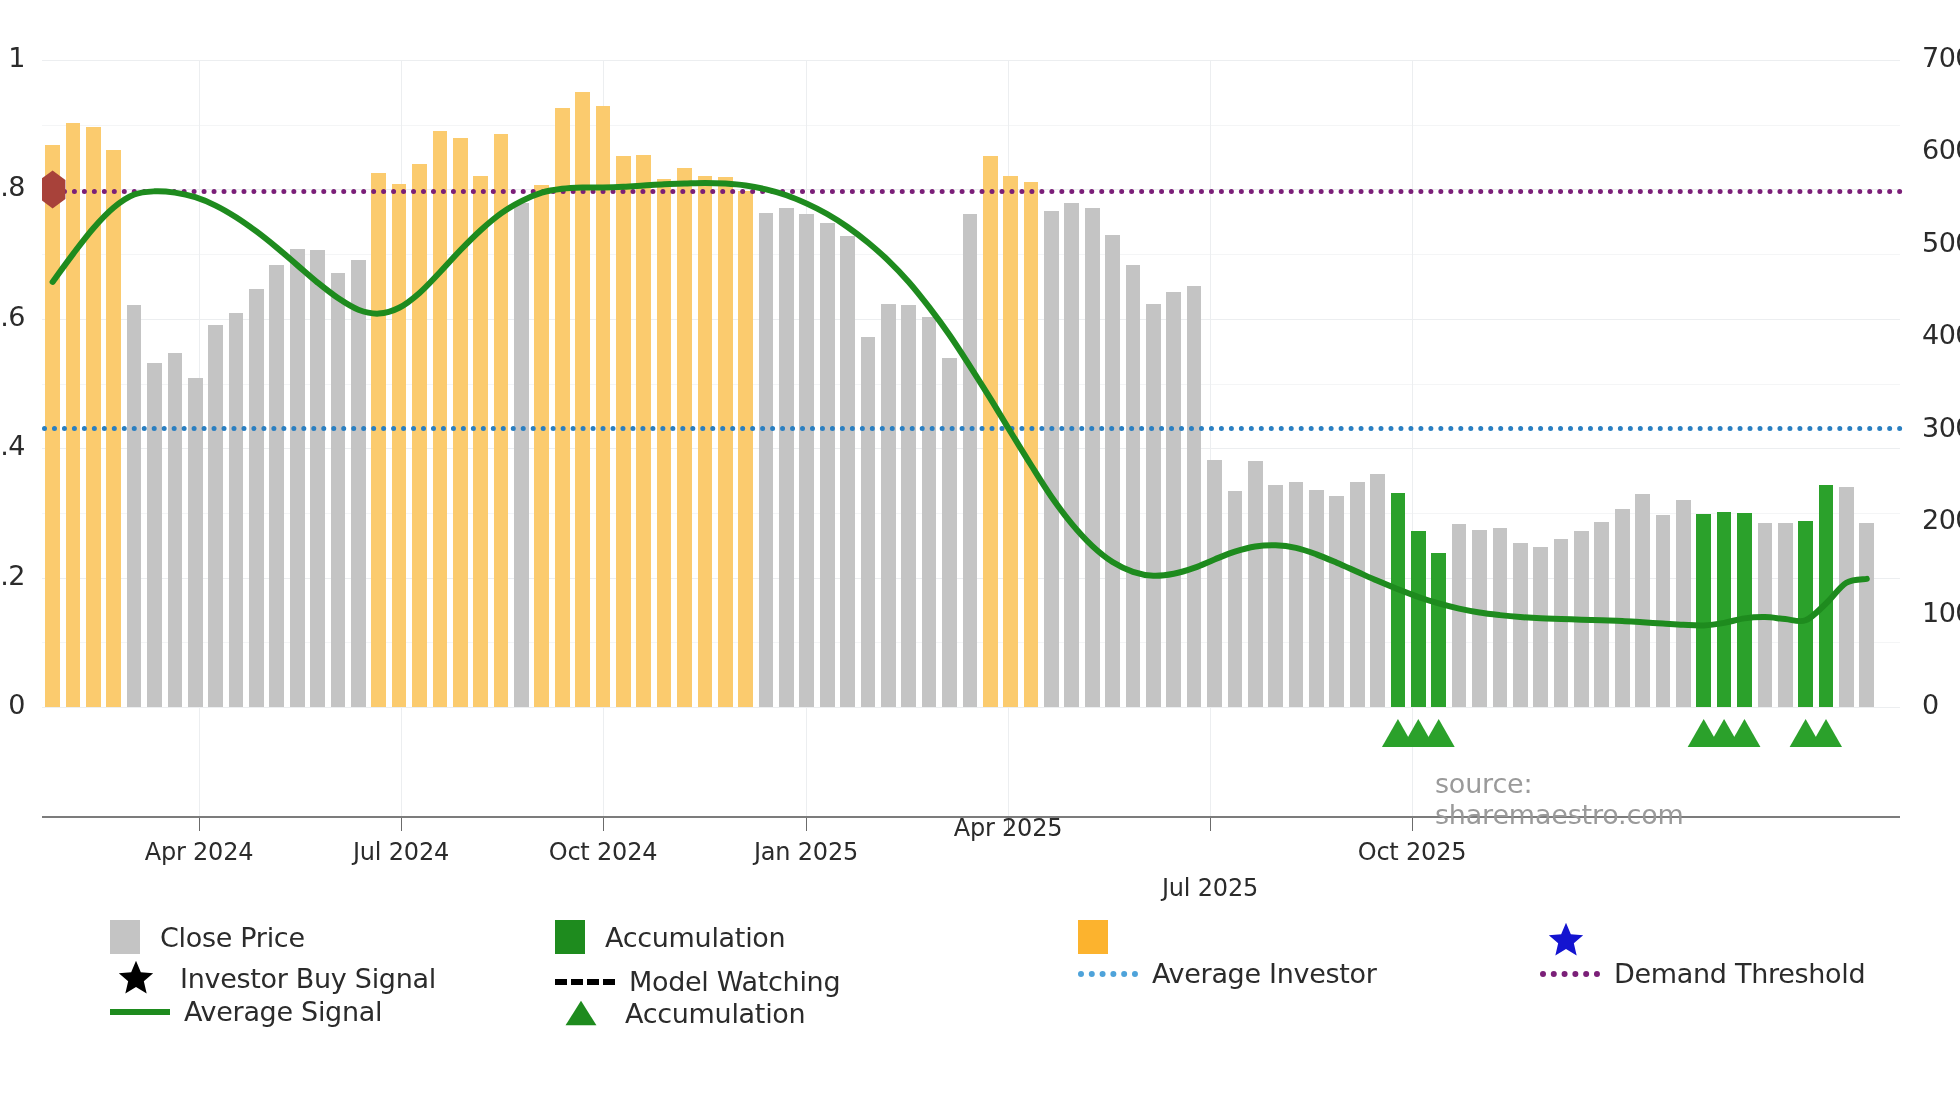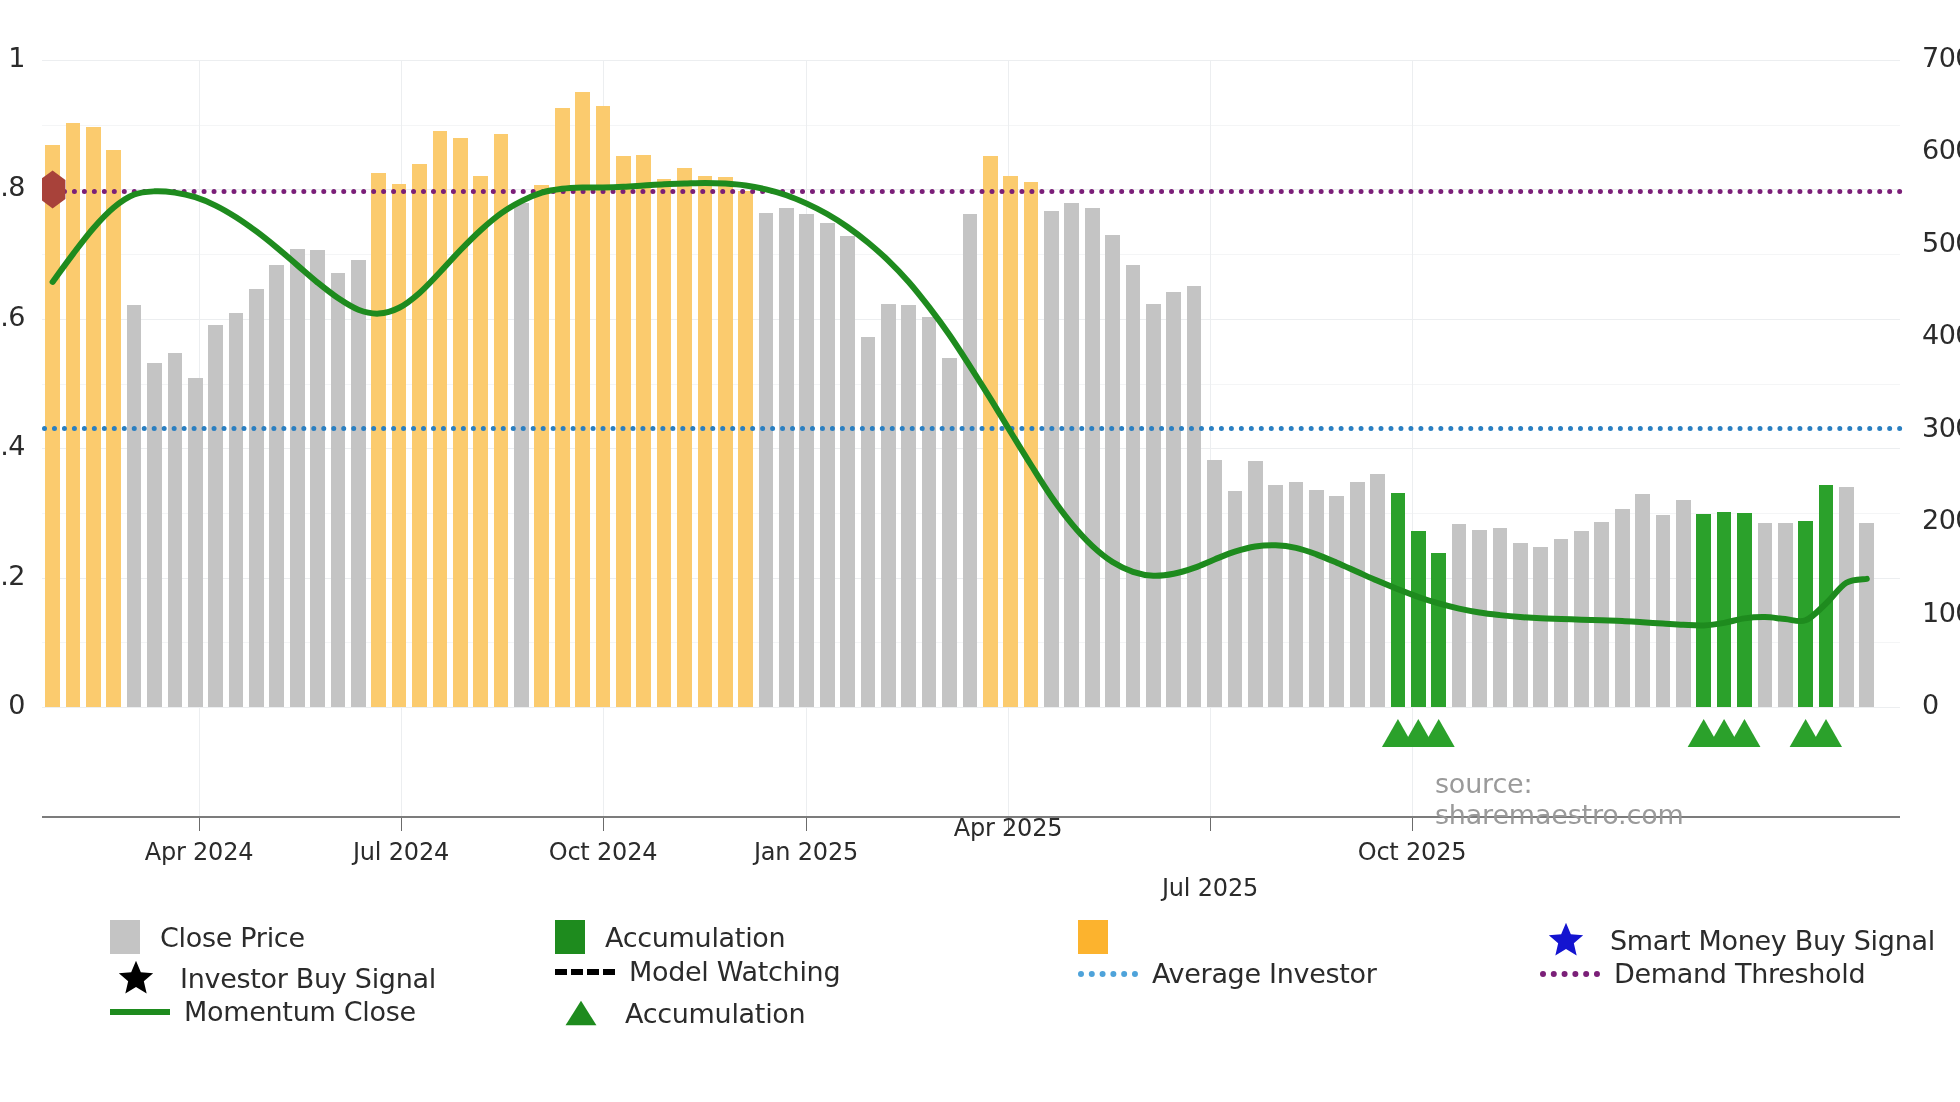--- a/index.html
+++ b/index.html
@@ -236,45 +236,44 @@
       </div>
       <div class="lgrow" style="left: 1078px; top: 0px;">
         <div class="swatch" style="background: rgb(252, 179, 46);"></div>
       </div>
       <div class="lgrow" style="left: 1540px; top: 0px;">
         <div class="mk">
           <svg width="40" height="40" viewBox="0 0 24 24">
             <path d="M12 1.6 14.9 8.5 22.3 9.1 16.7 14 18.4 21.3 12 17.4 5.6 21.3 7.3 14 1.7 9.1 9.1 8.5Z" fill="#1414d0"></path>
           </svg>
         </div>
-        <div class="lgtext">Smart Money Buy Signal</div>
       </div>
       <div class="lgrow" style="left: 110px; top: 38px;">
         <div class="mk">
           <svg width="40" height="40" viewBox="0 0 24 24">
             <path d="M12 1.6 14.9 8.5 22.3 9.1 16.7 14 18.4 21.3 12 17.4 5.6 21.3 7.3 14 1.7 9.1 9.1 8.5Z" fill="#000000"></path>
           </svg>
         </div>
         <div class="lgtext">Investor Buy Signal</div>
       </div>
-      <div class="lgrow" style="left: 555px; top: 36px;">
+      <div class="lgrow" style="left: 555px; top: 46px;">
         <div class="line-dashed" style="border-top-color: rgb(0, 0, 0);"></div>
         <div class="lgtext">Model Watching</div>
       </div>
       <div class="lgrow" style="left: 1078px; top: 38px;">
         <div class="line-dot-blue" style="border-top-color: rgb(78, 163, 218);"></div>
         <div class="lgtext">Average Investor</div>
       </div>
       <div class="lgrow" style="left: 1540px; top: 38px;">
         <div class="line-dot-blue" style="border-top-color: rgb(123, 31, 120);"></div>
         <div class="lgtext">Demand Threshold</div>
       </div>
       <div class="lgrow" style="left: 110px; top: 76px;">
         <div class="line-solid" style="background: rgb(30, 139, 30);"></div>
-        <div class="lgtext">Momentum Close</div>
+        <div class="lgtext">Average Signal</div>
       </div>
       <div class="lgrow" style="left: 555px; top: 76px;">
         <div class="mk">
           <svg width="38" height="34" viewBox="0 0 24 22">
             <polygon points="12,3 22,19 2,19" fill="#1e8b1e"></polygon>
           </svg>
         </div>
         <div class="lgtext">Accumulation</div>
       </div>
     </div>

